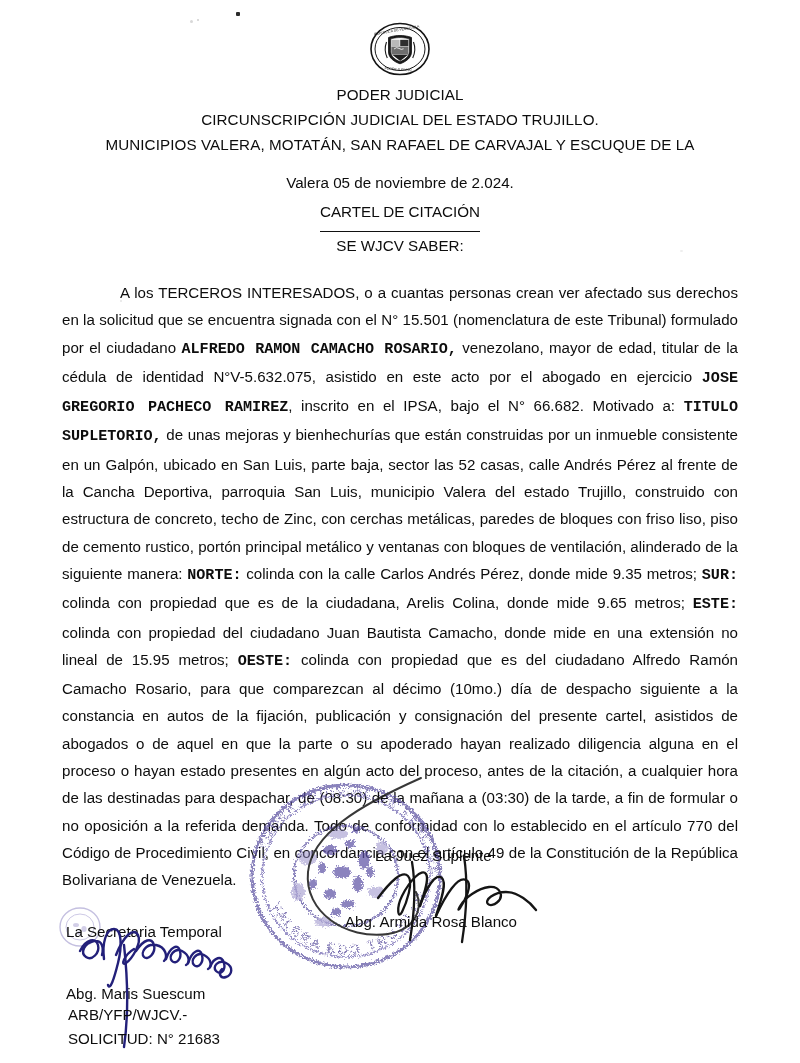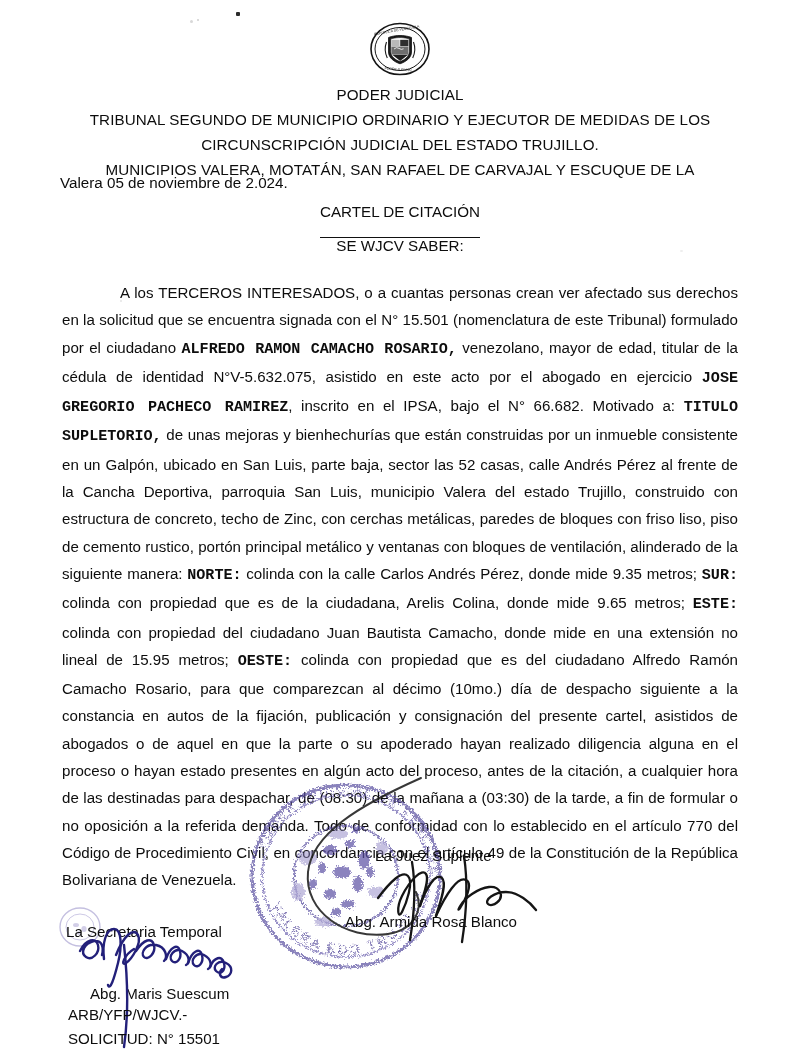--- a/index.html
+++ b/index.html
@@ -55,35 +55,35 @@
     line-height: 25px;
     letter-spacing: 0.1px;
     white-space: nowrap;
   }
 
   .date-line {
     position: absolute;
     left: 60px;
     top: 174px;
     width: 680px;
-    text-align: left;
+    text-align: center;
     font-size: 15.2px;
   }
 
   .cartel {
     position: absolute;
     left: 60px;
     top: 203px;
     width: 680px;
     text-align: center;
     font-size: 15.2px;
   }
   .cartel span {
     border-bottom: 1.4px solid #111;
-    padding-bottom: 17px;
+    padding-bottom: 11px;
   }
 
   .hace-saber {
     position: absolute;
     left: 60px;
     top: 237px;
     width: 680px;
     text-align: center;
     font-size: 15.2px;
   }
@@ -116,21 +116,21 @@
   .sig-judge .name { margin-top: 44px; }
 
   .sig-secretary {
     position: absolute;
     left: 66px;
     top: 921px;
     width: 300px;
     font-size: 15.1px;
     line-height: 22px;
   }
-  .sig-secretary .name { margin-top: 40px; margin-left: 24px; }
+  .sig-secretary .name { margin-top: 40px; }
 
   .footer-ref {
     position: absolute;
     left: 68px;
     top: 1003px;
     font-size: 15.1px;
     line-height: 24px;
   }
 
   
@@ -174,21 +174,20 @@
 
       <path d="M25 31 q2.6 -2.4 5 -0.6 q2.2 1.8 4.6 0.4" fill="none" stroke="#fff" stroke-width="0.8"></path>
 
       <path d="M17.5 24 q-3 8 0.8 16" fill="none" stroke="#1a1a1a" stroke-width="1.1"></path>
       <path d="M44.5 24 q3 8 -0.8 16" fill="none" stroke="#1a1a1a" stroke-width="1.1"></path>
     </svg>
   </div>
 
   <div class="header">
     <div class="hdr-line">PODER JUDICIAL</div>
-    <div class="hdr-line">TRIBUNAL SEGUNDO DE MUNICIPIO ORDINARIO Y EJECUTOR DE MEDIDAS DE LOS</div>
     <div class="hdr-line">CIRCUNSCRIPCIÓN JUDICIAL DEL ESTADO TRUJILLO.</div>
     <div class="hdr-line">MUNICIPIOS VALERA, MOTATÁN, SAN RAFAEL DE CARVAJAL Y ESCUQUE DE LA</div>
   </div>
 
   <div class="date-line">Valera  05 de noviembre de 2.024.</div>
 
   <div class="cartel">
     <span>CARTEL DE CITACIÓN</span>
   </div>
 
@@ -293,16 +292,16 @@
         <path d="M94 34 C98 22 106 18 108 26 C110 34 104 40 100 36 C96 32 102 22 110 26 C118 30 118 38 114 40"></path>
         <path d="M116 38 C120 26 128 22 130 30 C132 38 126 44 122 40 C118 36 124 26 132 30 C140 34 140 42 136 44"></path>
         <path d="M138 42 C142 32 150 30 152 38 C154 46 148 50 144 46 C140 42 146 34 154 38 C162 42 160 50 154 52 C148 54 146 48 150 44"></path>
         <path d="M52 20 C56 56 56 94 52 122"></path>
       </g>
     </svg>
   </div>
 
   <div class="footer-ref">
     <div>ARB/YFP/WJCV.-</div>
-    <div>SOLICITUD: N° 15501</div>
+    <div>SOLICITUD: N° 21683</div>
   </div>
 
 </div>
 
 </body></html>

